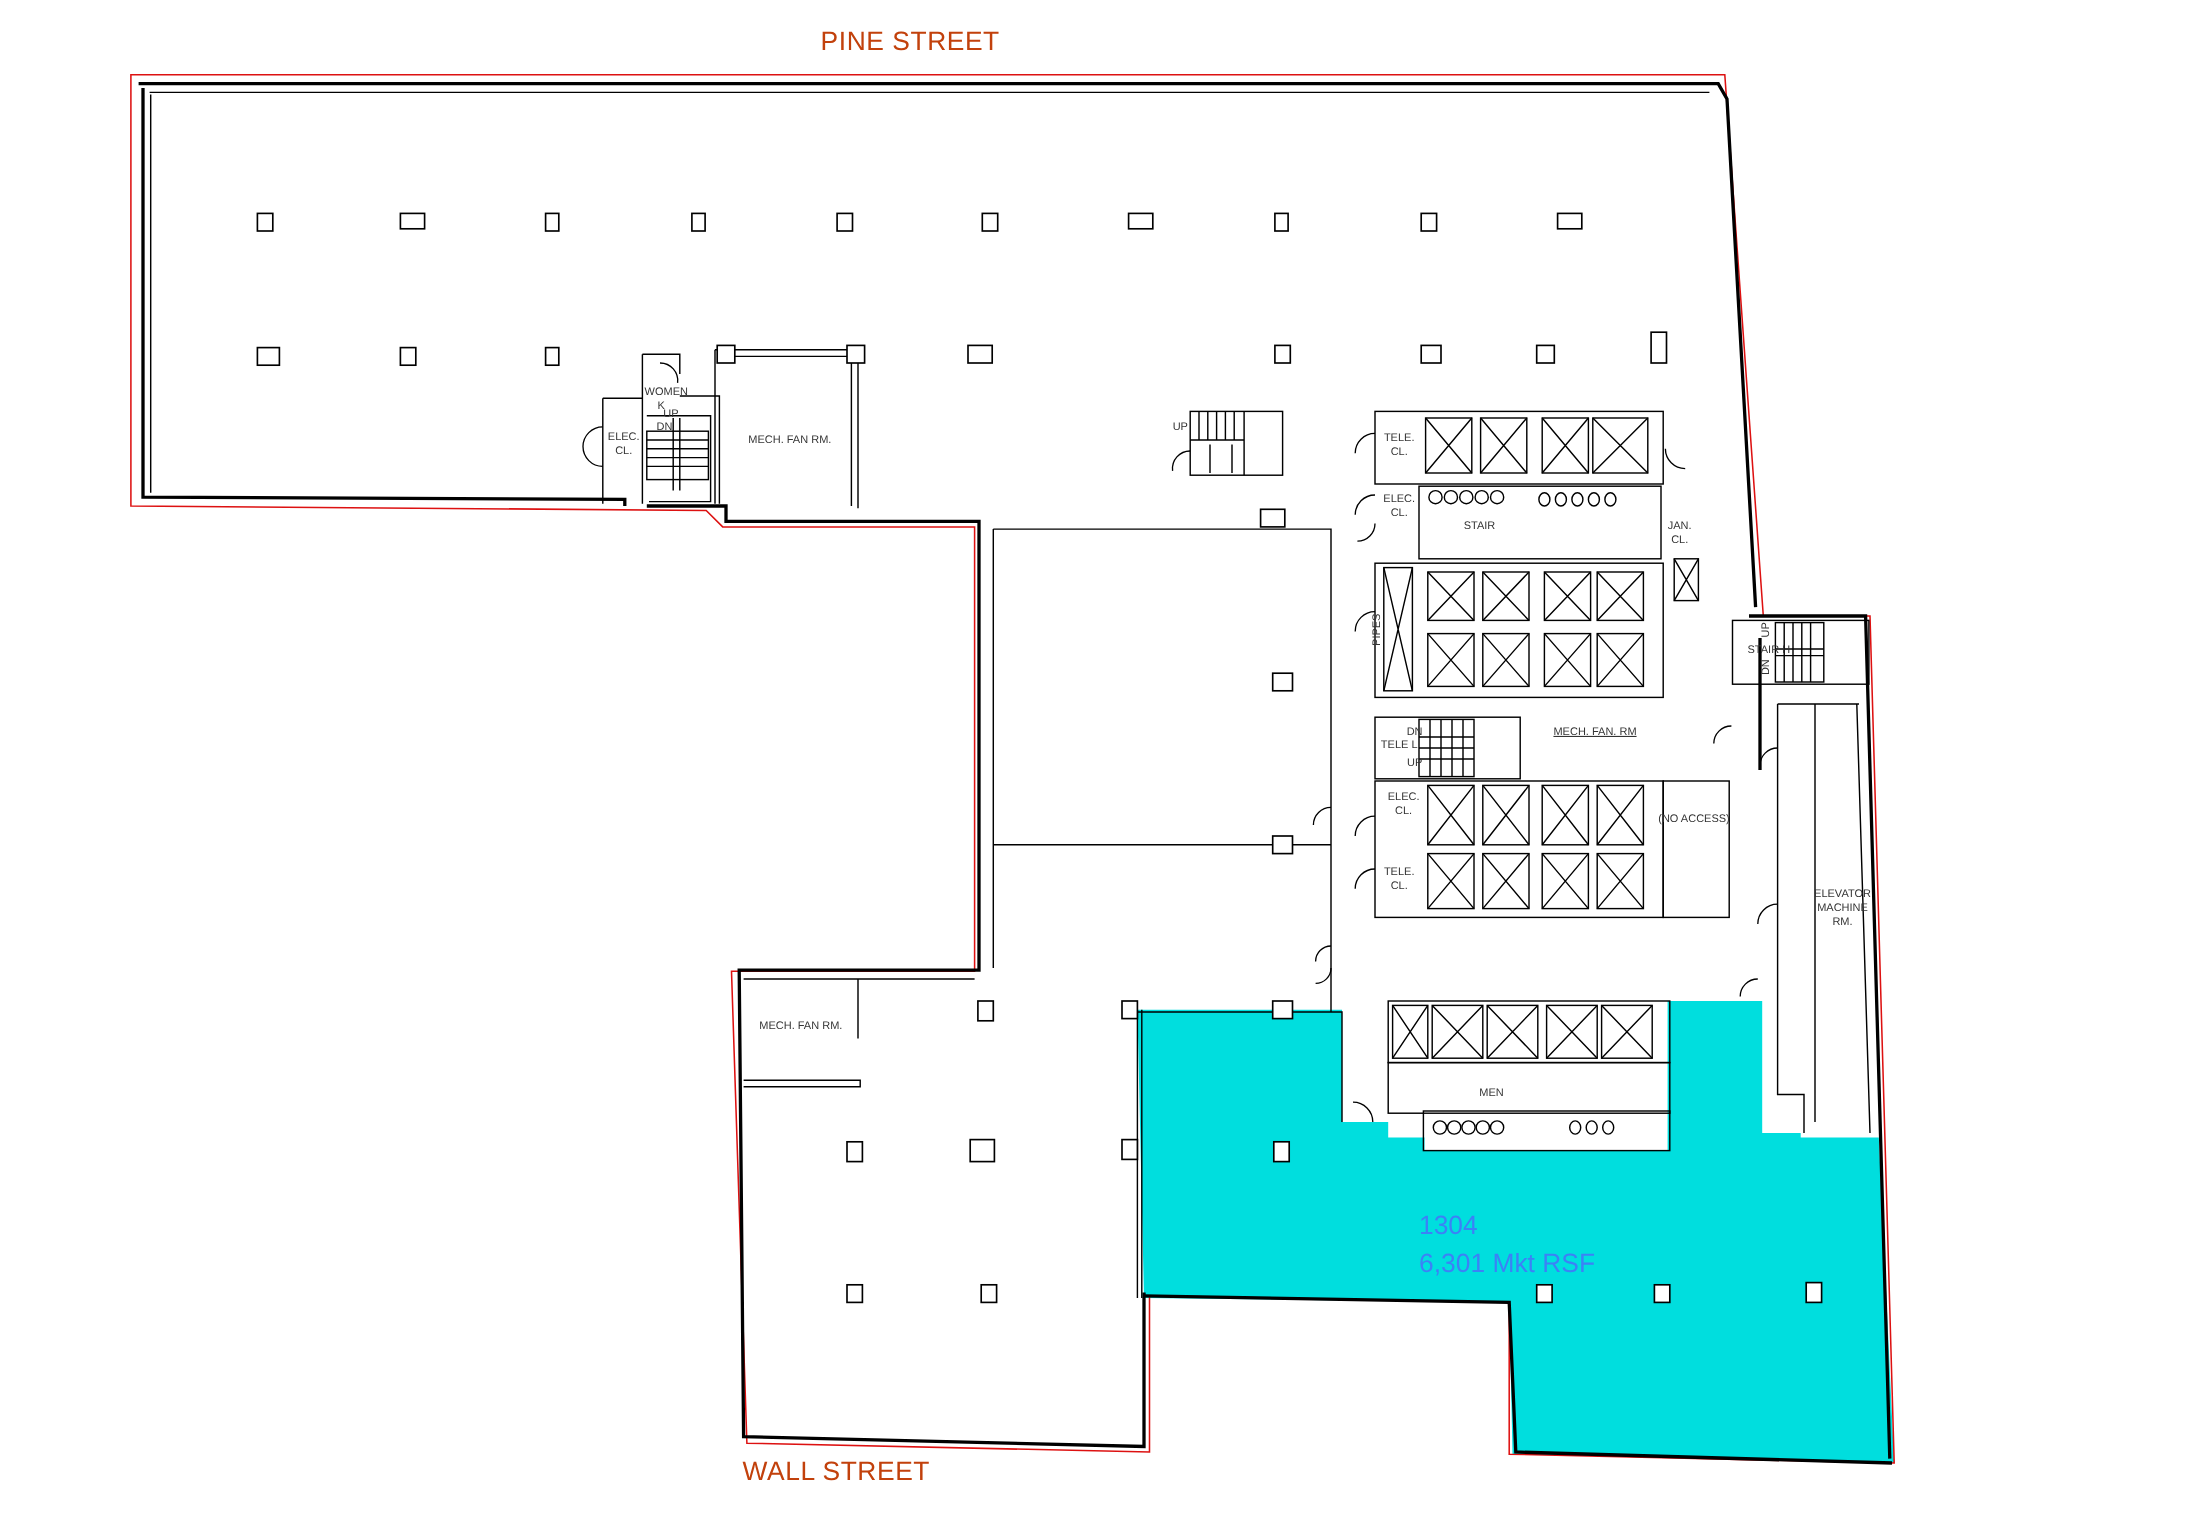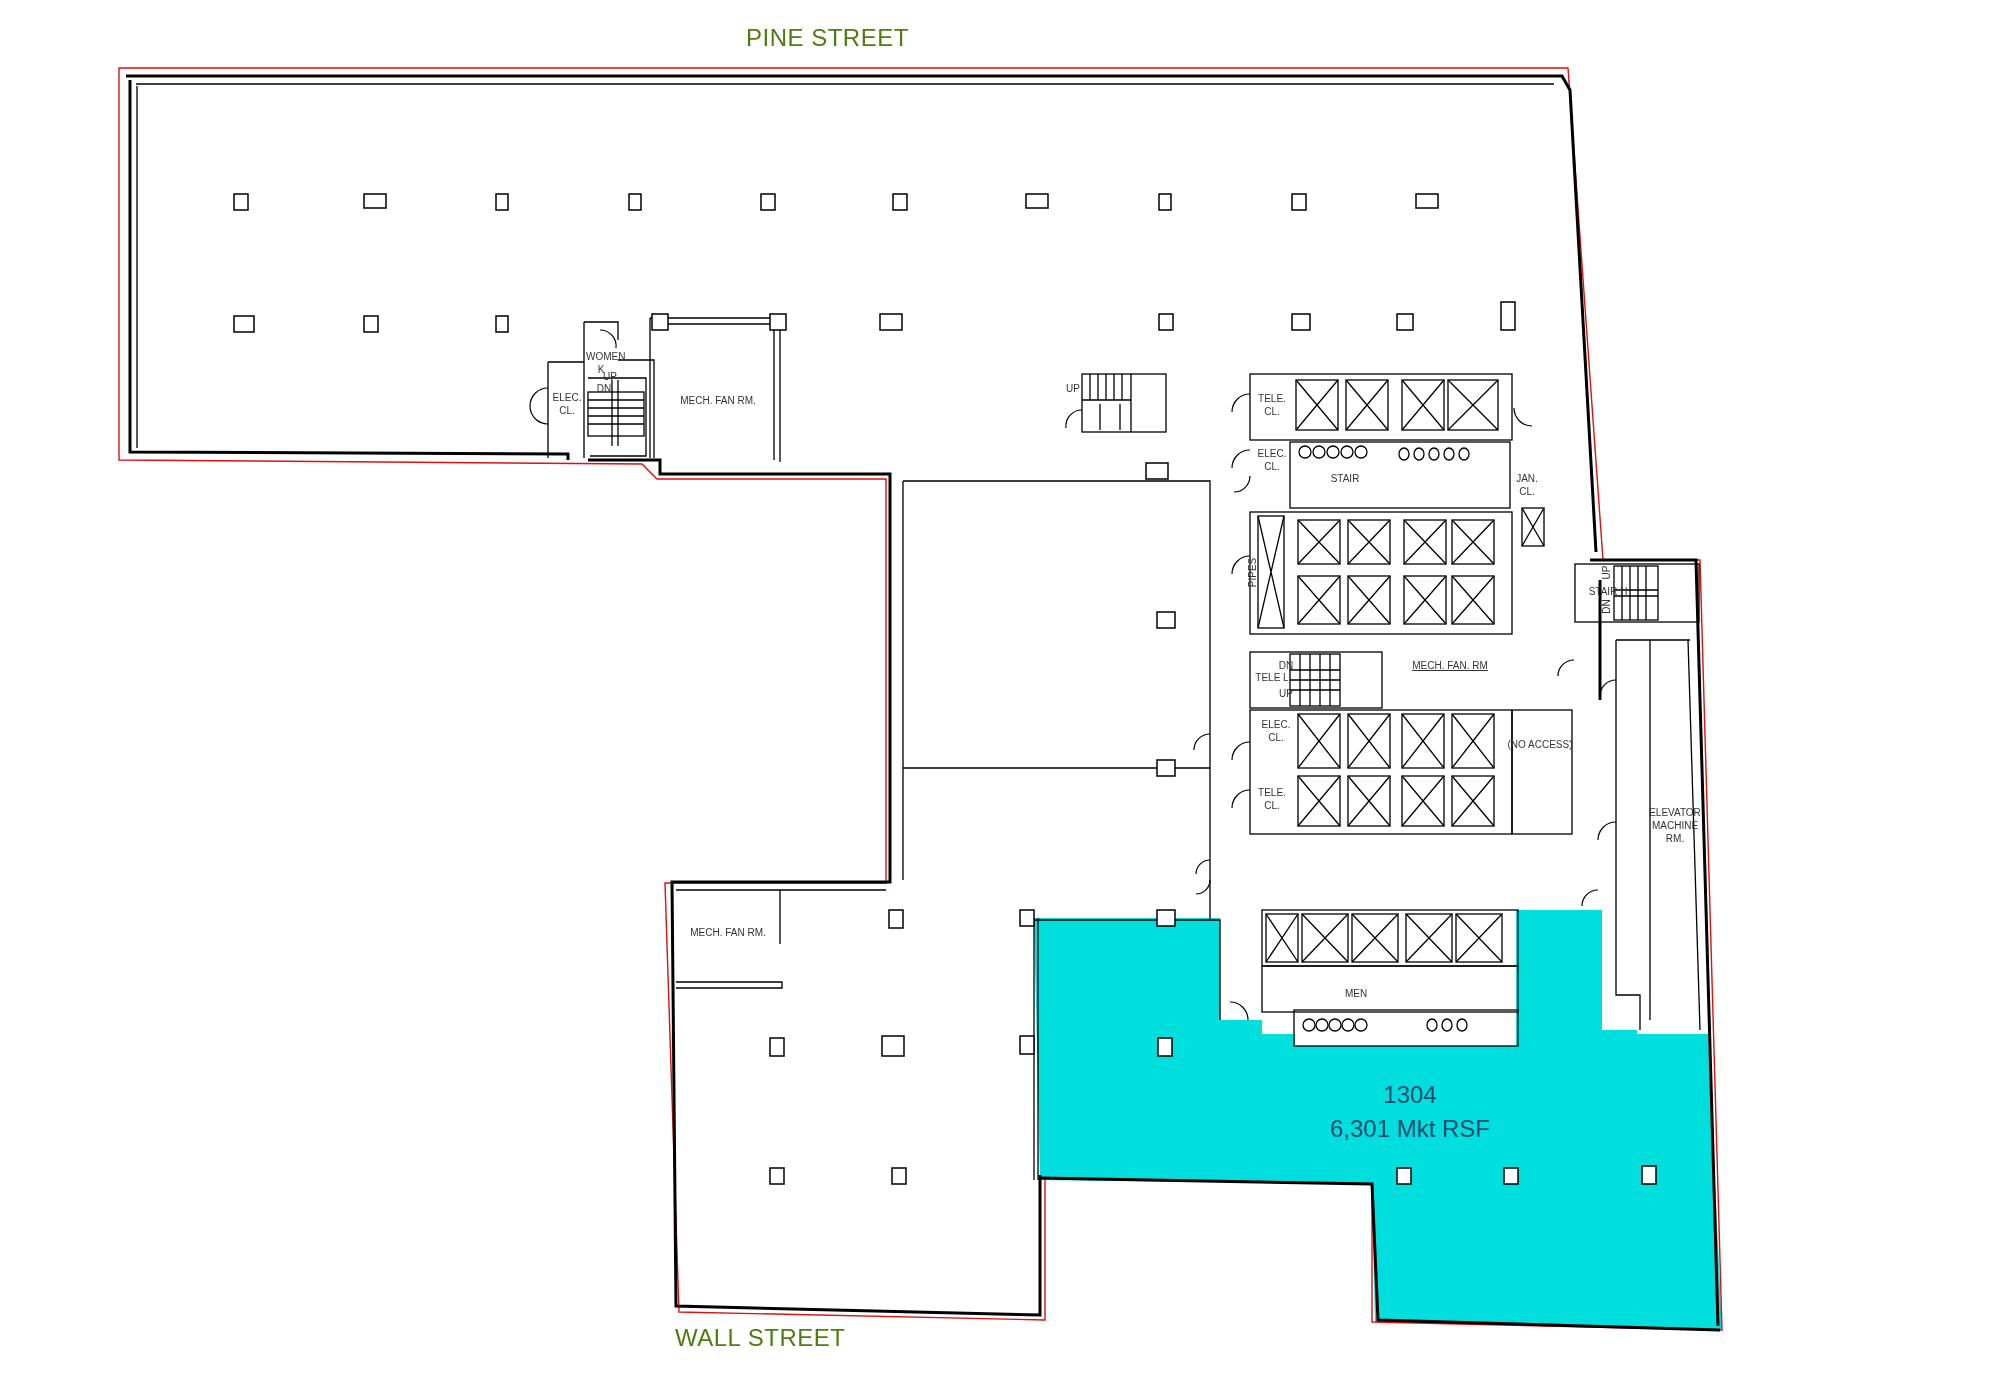--- a/index.html
+++ b/index.html
@@ -1,20 +1,20 @@
 <!DOCTYPE html>
 <html><head>
 <meta charset="utf-8">
 <style>
   html, body { margin:0; padding:0; background:#ffffff; }
   body { width:1989px; height:1387px; position:relative; overflow:hidden; font-family:"Liberation Sans", sans-serif; }
   #plan { position:absolute; left:0; top:0; width:1989px; height:1387px; }
-  .street { position:absolute; font-family:"Liberation Sans", sans-serif; font-size:24px; color:#4d7c0f; letter-spacing:0.5px;text-align:right; }
+  .street { position:absolute; font-family:"Liberation Sans", sans-serif; font-size:24px; color:#c2410c; letter-spacing:0.5px;text-align:right; }
   .room-label { position:absolute; font-family:"Liberation Sans", sans-serif; font-size:10px; color:#333; text-align:center; line-height:13px; white-space:nowrap; }
-  .suite-label { position:absolute; font-family:"Liberation Sans", sans-serif; font-size:24px; color:#0c4a6e; text-align:center; line-height:34px; }
+  .suite-label { position:absolute; font-family:"Liberation Sans", sans-serif; font-size:24px; color:#3b82f6; line-height:34px;margin-top:20px; }
   .wall { fill:none; stroke:#000; stroke-width:3; }
   .thin { fill:none; stroke:#000; stroke-width:1.3; }
   .outline { fill:none; stroke:#d11; stroke-width:1.4; }
   .col { fill:#fff; stroke:#000; stroke-width:1.5; }
   .elev { fill:#fff; stroke:#000; stroke-width:1.3; }
   .suite { stroke:none; }
   .door { fill:none; stroke:#000; stroke-width:1.2; }
 </style>
 </head>
 <body>

